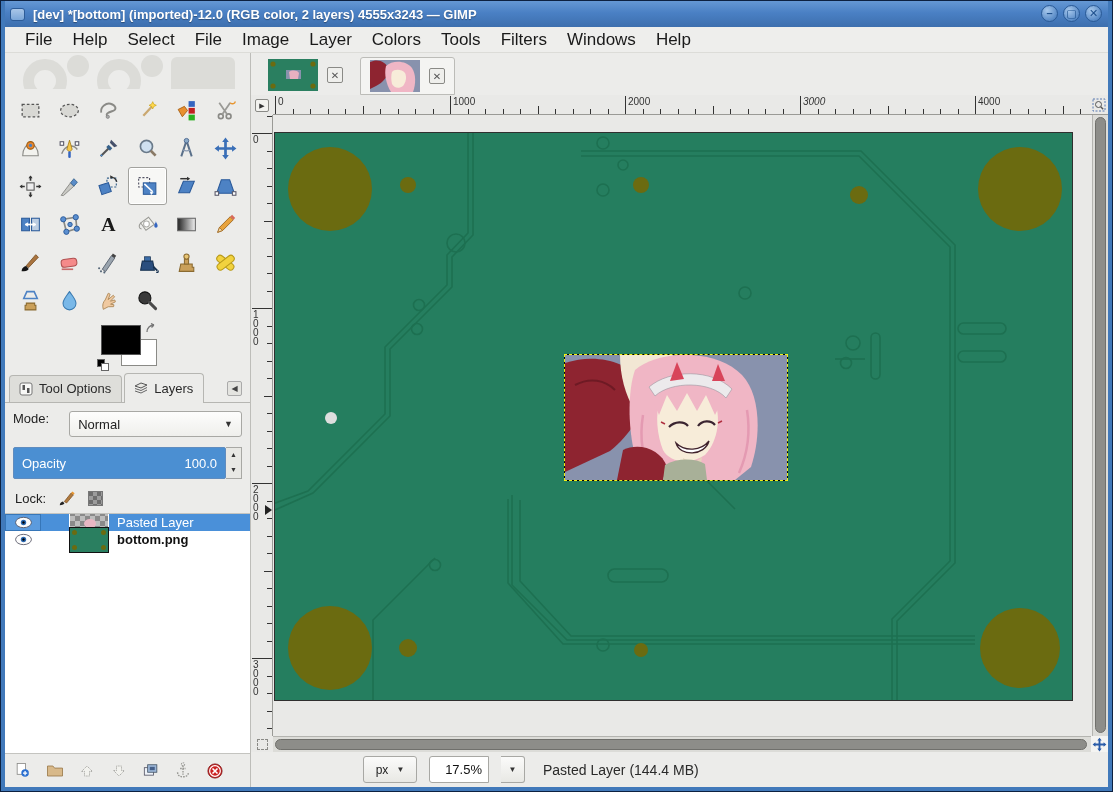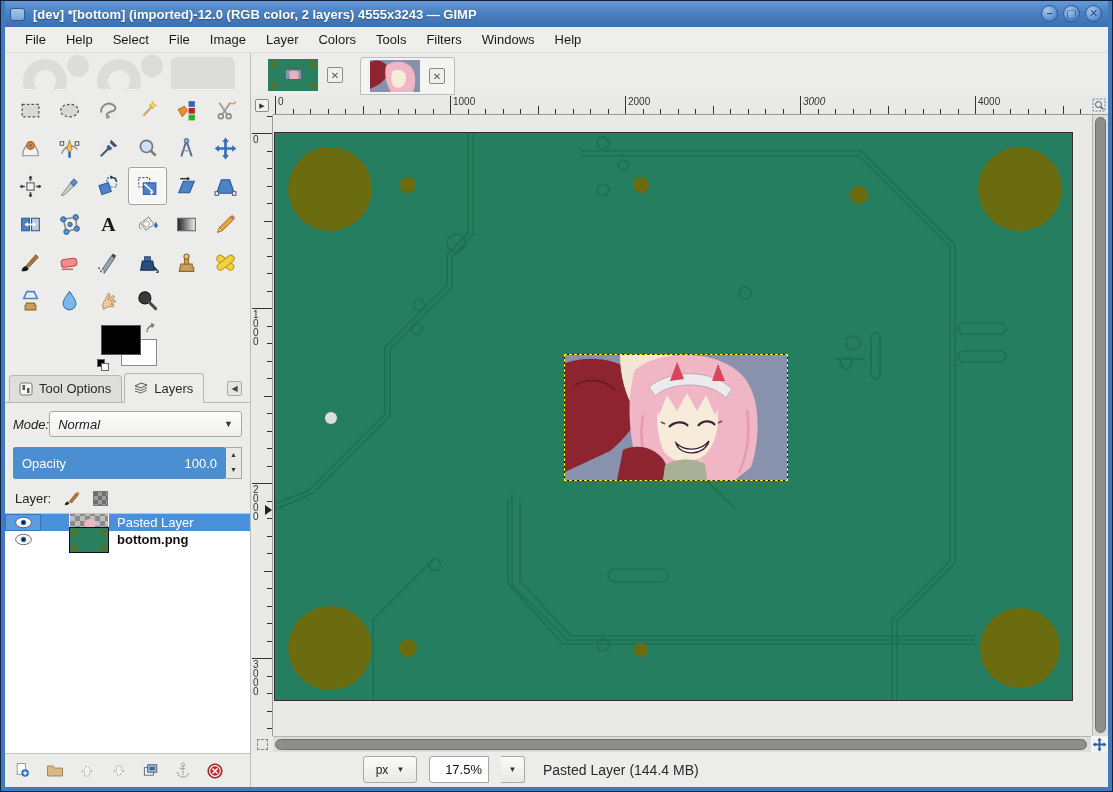--- a/index.html
+++ b/index.html
@@ -20,21 +20,21 @@
   #titlebar .app-icon { width:15px; height:13px; margin:0 8px 0 5px; border-radius:3px;
     background:linear-gradient(#a9c6e8,#7aa6d8); border:1px solid #2d5c98; }
   #titlebar .title { font-size:13px; font-weight:bold; text-shadow:0 1px 1px rgba(0,0,0,.35); white-space:nowrap; }
   #win-buttons { position:absolute; right:6px; top:4px; display:flex; gap:5px; }
   .win-btn { width:17px; height:17px; border-radius:50%;
     background:radial-gradient(circle at 35% 30%, #a7c8ec, #5a8cc8 70%, #477ab8);
     border:1px solid #2a5a96; color:#1d4f8c; font-size:11px; line-height:15px;
     text-align:center; font-weight:bold; cursor:default; }
   
   #menubar { height:26px; background:#eeeeec; display:flex; align-items:center; padding-left:10px; border-bottom:1px solid #dcdcd8;}
-  #menubar .menu-item { font-size:13px; color:#1a1a1a; padding:4px 10px; }
+  #menubar .menu-item { font-size:17px; color:#1a1a1a; padding:4px 10px; }
   
   #content { flex:1; display:flex; background:#ececea; min-height:0; }
   
   #left-panel { width:246px; display:flex; flex-direction:column; border-right:1px solid #bdbdb9; background:#ececea; }
   #wilber-mark { height:36px; position:relative; overflow:hidden; }
   .wm { position:absolute; background:#dcdcd8; border-radius:50%; }
   .wm.donut { background:transparent; border:11px solid #dcdcd8; }
   #tool-grid { display:grid; grid-template-columns:repeat(6,39px); grid-auto-rows:38px; padding:2px 6px; }
   .tool-btn { display:flex; align-items:center; justify-content:center; border:1px solid transparent; border-radius:3px; }
   .tool-btn.selected { background:#f7f7f5; border:1px solid #a2a29e; box-shadow:inset 0 0 0 1px #fff; }
@@ -49,21 +49,21 @@
   
   #dock-tabs { display:flex; align-items:flex-end; height:30px; padding-left:4px; position:relative; border-bottom:1px solid #b6b6b2; }
   .dock-tab { display:flex; align-items:center; gap:5px; font-size:13px; color:#2a2a2a;
     padding:4px 10px 5px 8px; border:1px solid #b6b6b2; border-bottom:none; border-radius:4px 4px 0 0; margin-right:2px;
     background:#dededa; height:27px; }
   .dock-tab.active { background:#ececea; height:30px; margin-bottom:-1px; }
   .dock-tab svg { width:16px; height:16px; }
   #dock-collapse { position:absolute; right:8px; top:8px; width:15px; height:15px; border:1px solid #aaa; border-radius:2px;
     background:#e4e4e0; font-size:8px; line-height:13px; text-align:center; color:#444; }
   
-  #mode-row { display:flex; align-items:center; padding:8px 8px 4px 8px; gap:0;font-style:italic; }
+  #mode-row { display:flex; align-items:flex-start; padding:8px 8px 4px 8px; gap:20px; }
   #mode-row .lbl { font-size:13px; color:#222; }
   #mode-select { flex:1; height:26px; background:linear-gradient(#fdfdfc,#efefec); border:1px solid #a8a8a4; border-radius:3px;
     display:flex; align-items:center; font-size:13px; color:#222; padding:0 8px; }
   #mode-select .arrow { margin-left:auto; font-size:9px; color:#333; }
   
   #opacity-row { display:flex; padding:6px 8px 4px 8px; }
   #opacity-slider { flex:1; height:32px; background:#4b8fd2; border:1px solid #5f8cbf; border-radius:2px;
     display:flex; align-items:center; color:#fff; font-size:13px; padding:0 8px; }
   #opacity-slider .val { margin-left:auto; }
   #opacity-spin { width:16px; display:flex; flex-direction:column; border:1px solid #a8a8a4; border-left:none; background:#e8e8e4; }
@@ -470,21 +470,21 @@
           <span>Opacity</span>
           <span class="val">100.0</span>
         </div>
         <div id="opacity-spin">
           <div>▲</div>
           <div>▼</div>
         </div>
       </div>
 
       <div id="lock-row">
-        <span class="lbl">Layer:</span>
+        <span class="lbl">Lock:</span>
         <svg viewBox="0 0 20 20">
             <path d="M2 18 c0-2.5 1.5-3.5 3.5-4.2 l1.6 2.4 c-1 1.6-2.8 1.8-5.1 1.8z" fill="#222"></path>
             <path d="M7 14 L14.5 4.5 l2.6 2 -7.5 9z" fill="#b07a3e" stroke="#7a4e22" stroke-width=".8"></path>
             <path d="M14.5 4.5 l1.4-1.8 2.6 2 -1.4 1.8z" fill="#e8952e"></path>
           </svg>
         <div class="checker16"></div>
       </div>
 
       <div id="layers-list">
           <div class="layer-row selected">

